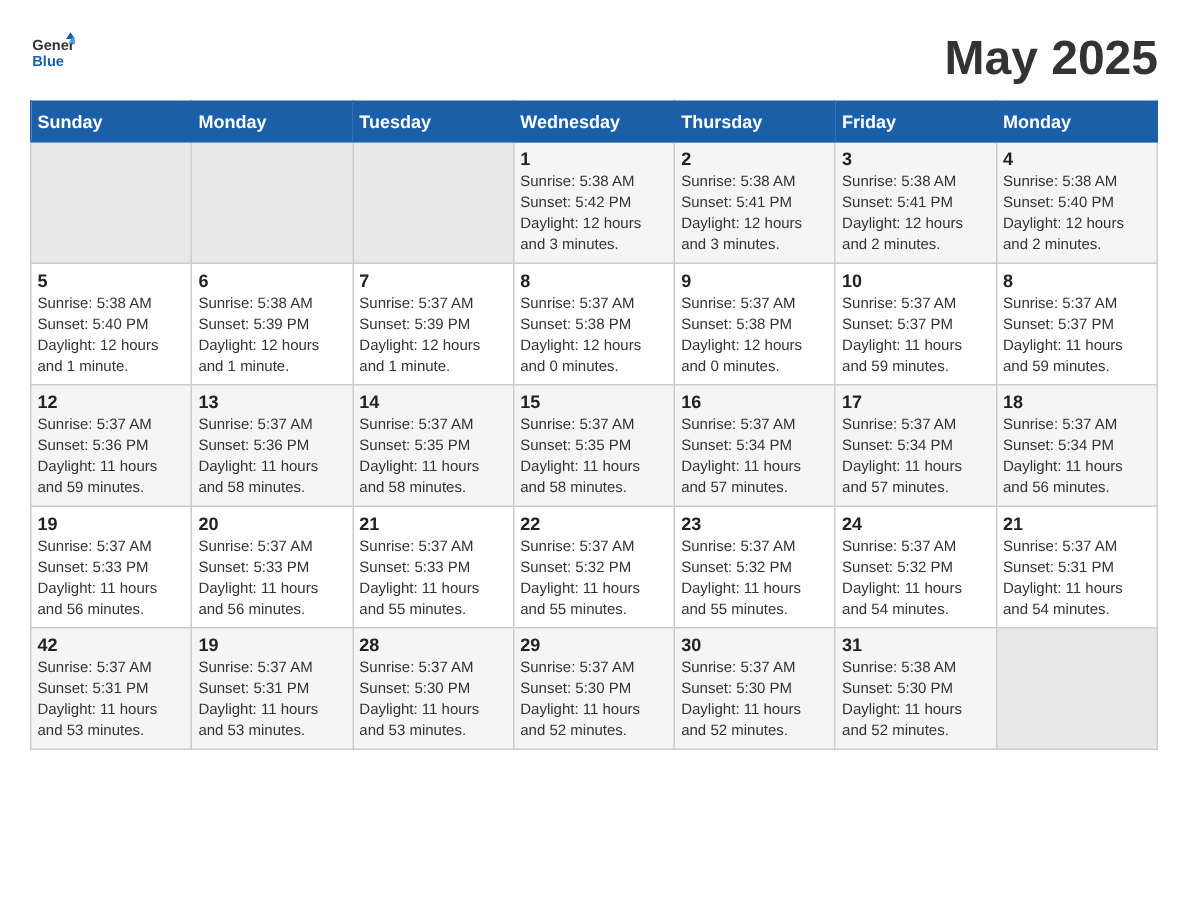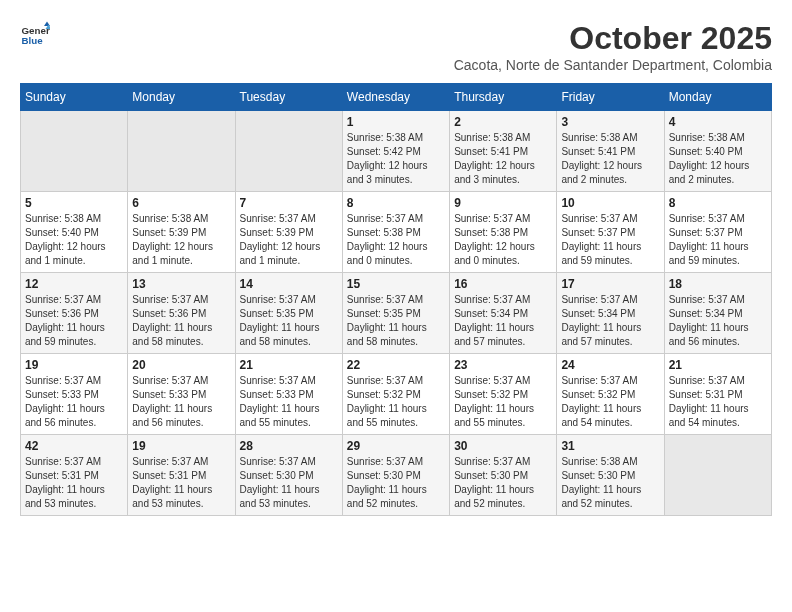--- a/index.html
+++ b/index.html
@@ -43,21 +43,21 @@
       font-size: 11px;
     }
     thead tr {
       background-color: #1a5fa8;
       color: white;
     }
     thead th {
       padding: 6px 4px;
       text-align: left;
       font-size: 12px;
-      font-weight: normal;
+      font-weight: bold;
       border: 1px solid #1a5fa8;
     }
     tbody tr {
       vertical-align: top;
     }
     tbody tr:nth-child(odd) {
       background-color: #f5f5f5;
     }
     tbody tr:nth-child(even) {
       background-color: #fff;
@@ -90,22 +90,21 @@
 <div class="header">
   <div class="logo">
     <svg class="logo-icon" viewBox="0 0 40 40">
       <text x="2" y="18" font-size="13" font-weight="bold" fill="#333" font-family="Arial">General</text>
       <text x="2" y="32" font-size="13" font-weight="bold" fill="#1a5fa8" font-family="Arial">Blue</text>
       <polygon points="32,8 40,8 36,2" fill="#1a5fa8"></polygon>
       <polygon points="34,12 42,12 38,6" fill="#4a9fd4"></polygon>
     </svg>
   </div>
   <div class="title-section">
-    <div class="month-title">October 2025</div>
-    <div class="subtitle">Cacota, Norte de Santander Department, Colombia</div>
+    <div class="month-title">May 2025</div>
   </div>
 </div>
 
 <table>
   <thead>
     <tr>
       <th>Sunday</th>
       <th>Monday</th>
       <th>Tuesday</th>
       <th>Wednesday</th>

